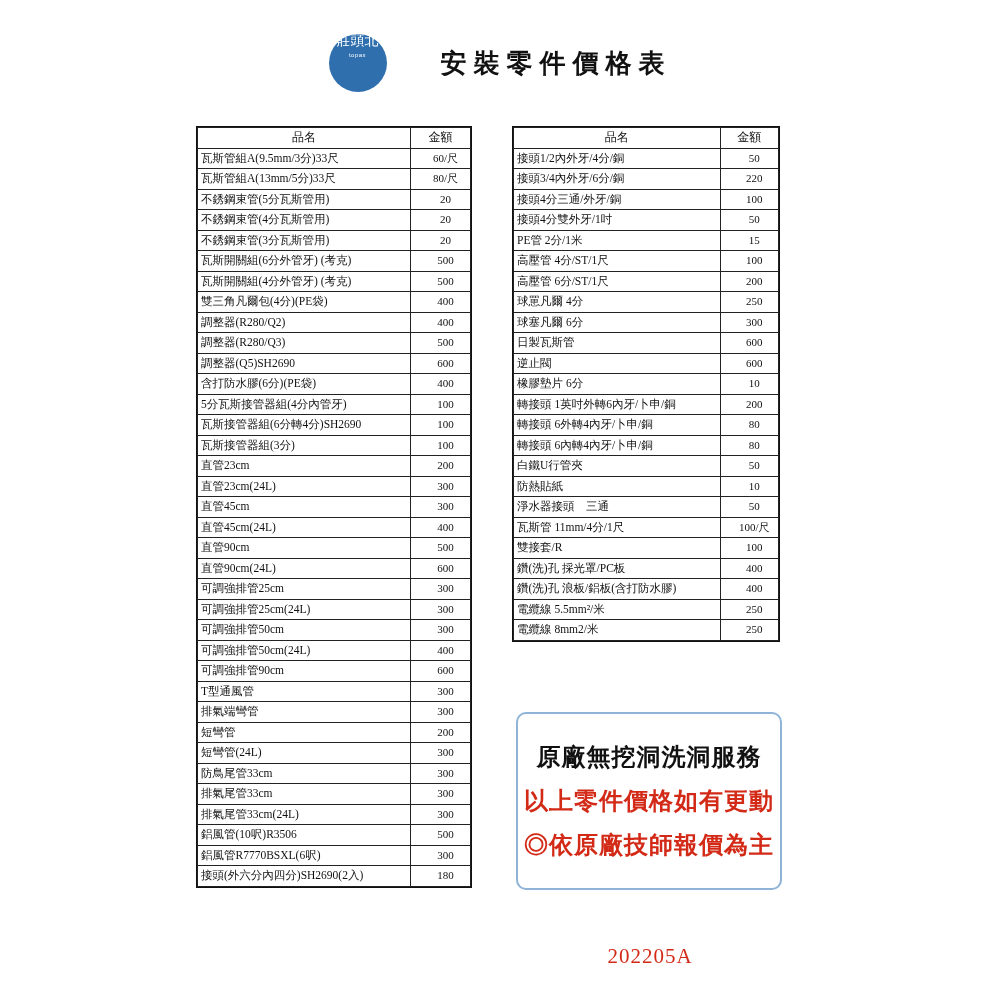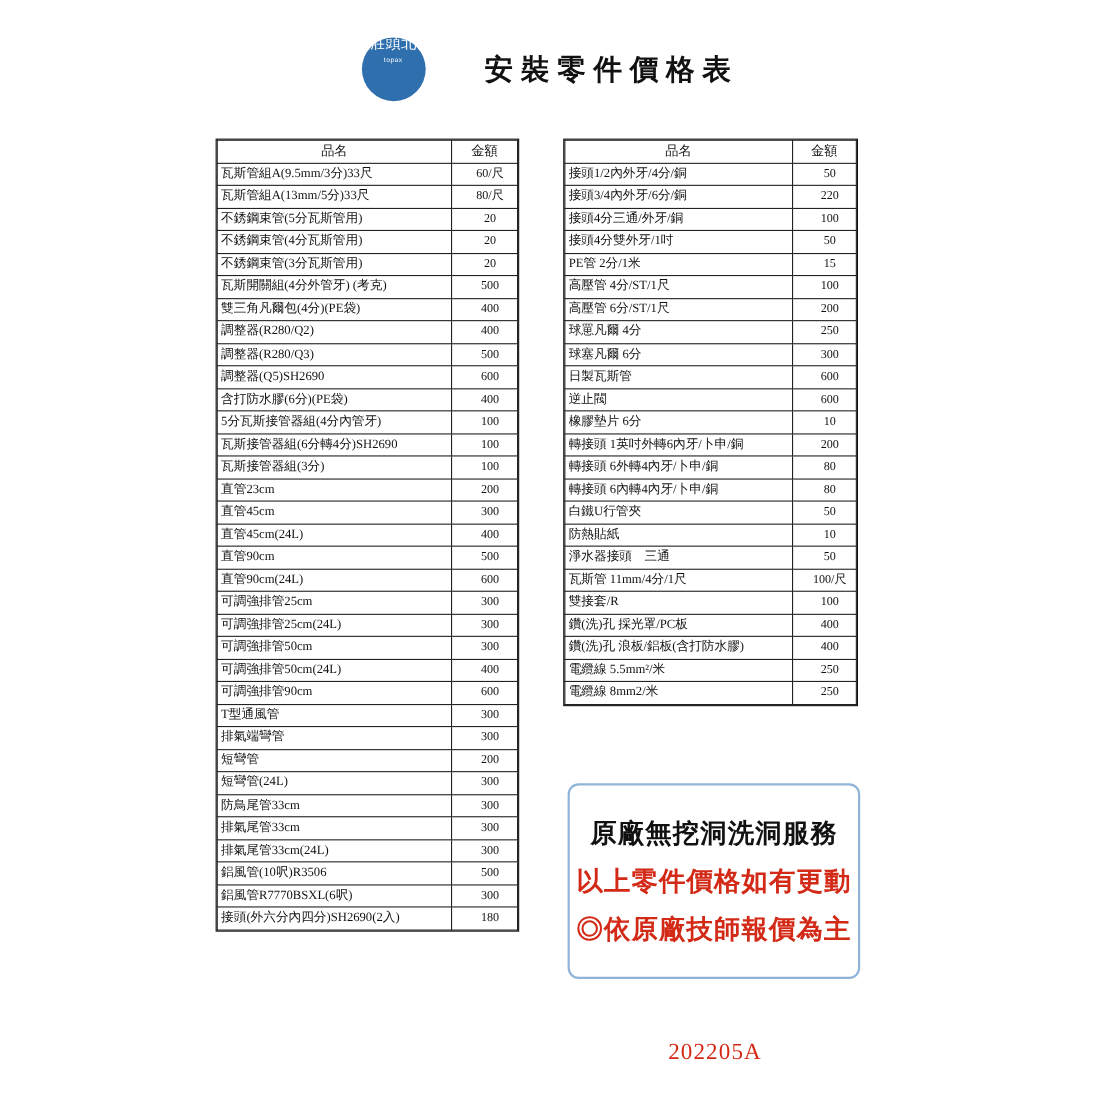--- a/index.html
+++ b/index.html
@@ -192,20 +192,24 @@
           </tr>
           <tr>
             <td class="name">不銹鋼束管(4分瓦斯管用)</td>
             <td class="amount">20</td>
           </tr>
           <tr>
             <td class="name">不銹鋼束管(3分瓦斯管用)</td>
             <td class="amount">20</td>
           </tr>
           <tr>
+            <td class="name">瓦斯開關組(6分外管牙) (考克)</td>
+            <td class="amount">500</td>
+          </tr>
+          <tr>
             <td class="name">瓦斯開關組(4分外管牙) (考克)</td>
             <td class="amount">500</td>
           </tr>
           <tr>
             <td class="name">雙三角凡爾包(4分)(PE袋)</td>
             <td class="amount">400</td>
           </tr>
           <tr>
             <td class="name">調整器(R280/Q2)</td>
             <td class="amount">400</td>
@@ -230,20 +234,24 @@
             <td class="name">瓦斯接管器組(6分轉4分)SH2690</td>
             <td class="amount">100</td>
           </tr>
           <tr>
             <td class="name">瓦斯接管器組(3分)</td>
             <td class="amount">100</td>
           </tr>
           <tr>
             <td class="name">直管23cm</td>
             <td class="amount">200</td>
+          </tr>
+          <tr>
+            <td class="name">直管23cm(24L)</td>
+            <td class="amount">300</td>
           </tr>
           <tr>
             <td class="name">直管45cm</td>
             <td class="amount">300</td>
           </tr>
           <tr>
             <td class="name">直管45cm(24L)</td>
             <td class="amount">400</td>
           </tr>
           <tr>

